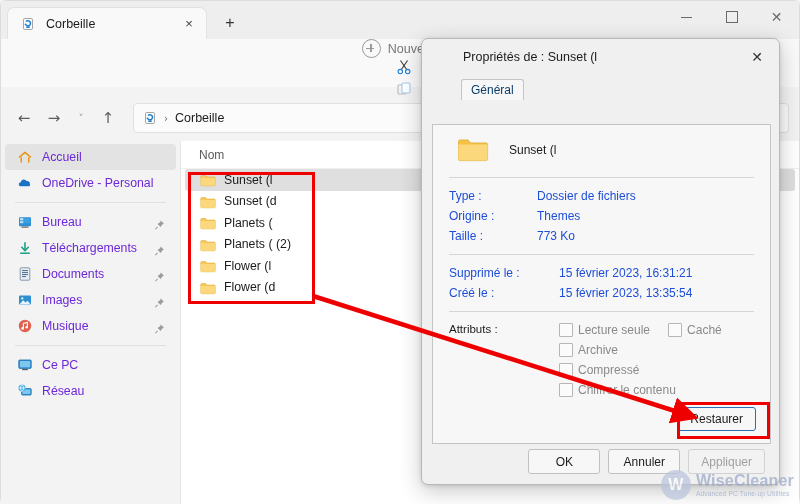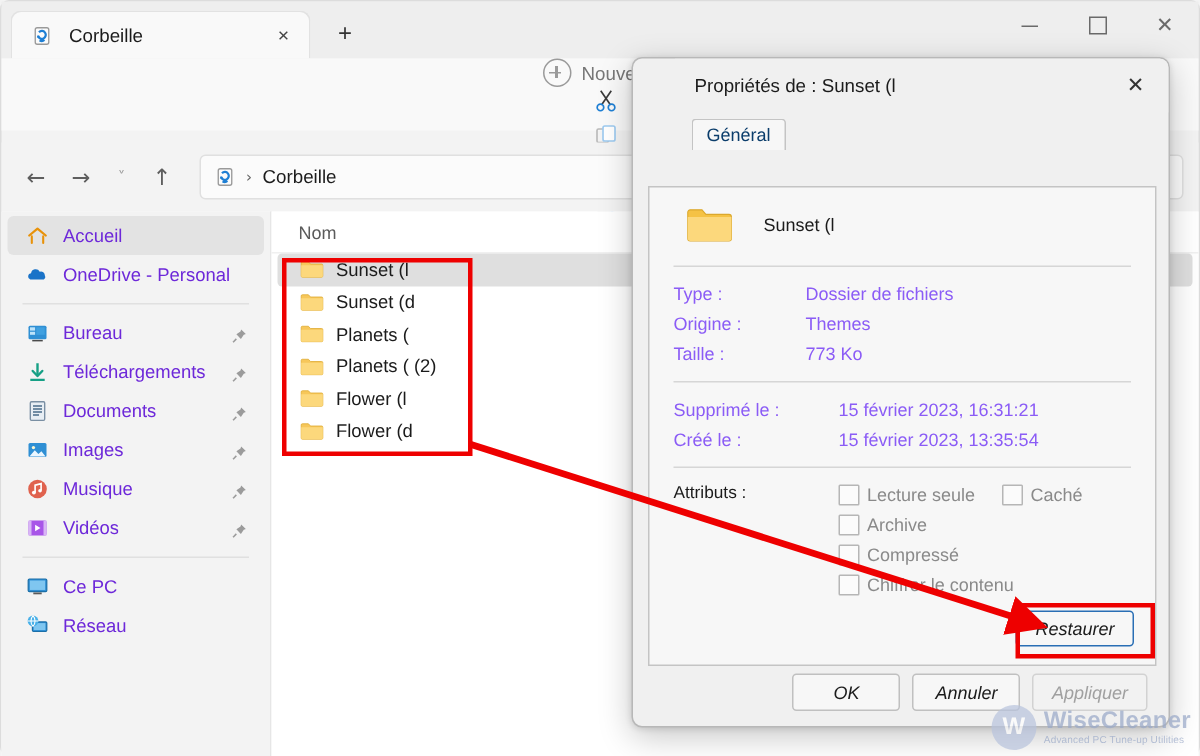--- a/index.html
+++ b/index.html
@@ -306,21 +306,21 @@
     flex: 0 0 auto;
   }
   .dlg-name { font-size: 12px; color: #1b1b1b; }
   .hr {
     height: 1px; background: #d6d6d6;
     margin: 11px 0 11px 0;
   }
   .kv {
     display: flex; align-items: baseline;
     margin-bottom: 6px;
-    font-size: 12px; color: #8b5cf6;
+    font-size: 12px; color: #1d4ed8;
   }
   .kv .k { width: 88px; flex: 0 0 auto; }
   .kv .v { }
   .kv2 .k { width: 110px; }
   .attrrow {
     display: flex; align-items: flex-start;
     font-size: 12px; color: #1b1b1b;
   }
   .attr-label { width: 110px; flex: 0 0 auto; font-weight: normal; font-size: 11.5px;}
   .attr-cols { flex: 1 1 auto; }
@@ -343,21 +343,20 @@
     height: 24px;
     min-width: 76px;
     padding: 0 12px;
     font-size: 12px;
     color: #1b1b1b;
     background: #f7f7f7;
     border: 1px solid #c0c0c0;
     border-radius: 3px;
     display: inline-flex; align-items: center; justify-content: center;
     box-sizing: border-box;
-    font-style: italic;
   }
   .btn.primary { border: 1.5px solid #2a6fb5; }
   .btn.disabled { color: #a0a0a0; border-color: #d2d2d2; background:#f2f2f2;}
   .dlg-footer {
     position: absolute;
     left: 0; bottom: 10px; width: 100%;
     display: flex; justify-content: flex-end;
     padding-right: 14px;
     box-sizing: border-box;
     gap: 8px;
@@ -630,37 +629,20 @@
           </span>
           <span class="nav-label">Musique</span>
           <span class="pin">
             <svg width="11" height="11" viewBox="0 0 12 12">
               <path d="M7.4 1.2 L10.8 4.6 L9.3 5.1 L7.2 8.1 L3.9 4.8 L6.9 2.7 z" fill="#9b9b9b"></path>
               <line x1="3.9" y1="8.1" x2="1.5" y2="10.5" stroke="#9b9b9b" stroke-width="1.1"></line>
             </svg>
           </span>
         </div>
 
-        <div class="nav-item">
-          <span class="nav-ico">
-            <svg width="16" height="16" viewBox="0 0 16 16">
-              <rect x="2" y="3" width="12" height="10" rx="1" fill="#a855e8"></rect>
-              <rect x="2" y="3" width="2" height="10" fill="#d8b5f5"></rect>
-              <rect x="12" y="3" width="2" height="10" fill="#d8b5f5"></rect>
-              <path d="M6.4 5.8 L10 8 L6.4 10.2 z" fill="#ffffff"></path>
-            </svg>
-          </span>
-          <span class="nav-label">Vidéos</span>
-          <span class="pin">
-            <svg width="11" height="11" viewBox="0 0 12 12">
-              <path d="M7.4 1.2 L10.8 4.6 L9.3 5.1 L7.2 8.1 L3.9 4.8 L6.9 2.7 z" fill="#9b9b9b"></path>
-              <line x1="3.9" y1="8.1" x2="1.5" y2="10.5" stroke="#9b9b9b" stroke-width="1.1"></line>
-            </svg>
-          </span>
-        </div>
 
         <div class="nav-divider"></div>
 
         <div class="nav-item">
           <span class="nav-ico">
             <svg width="16" height="16" viewBox="0 0 16 16">
               <rect x="1.8" y="3" width="12.4" height="8.4" rx="0.8" fill="#2f8fd4" stroke="#1b6fa8" stroke-width="0.8"></rect>
               <rect x="2.9" y="4" width="10.2" height="6.3" fill="#7fc6f0"></rect>
               <rect x="5.2" y="12" width="5.6" height="1.2" fill="#5a5a5a"></rect>
             </svg>

